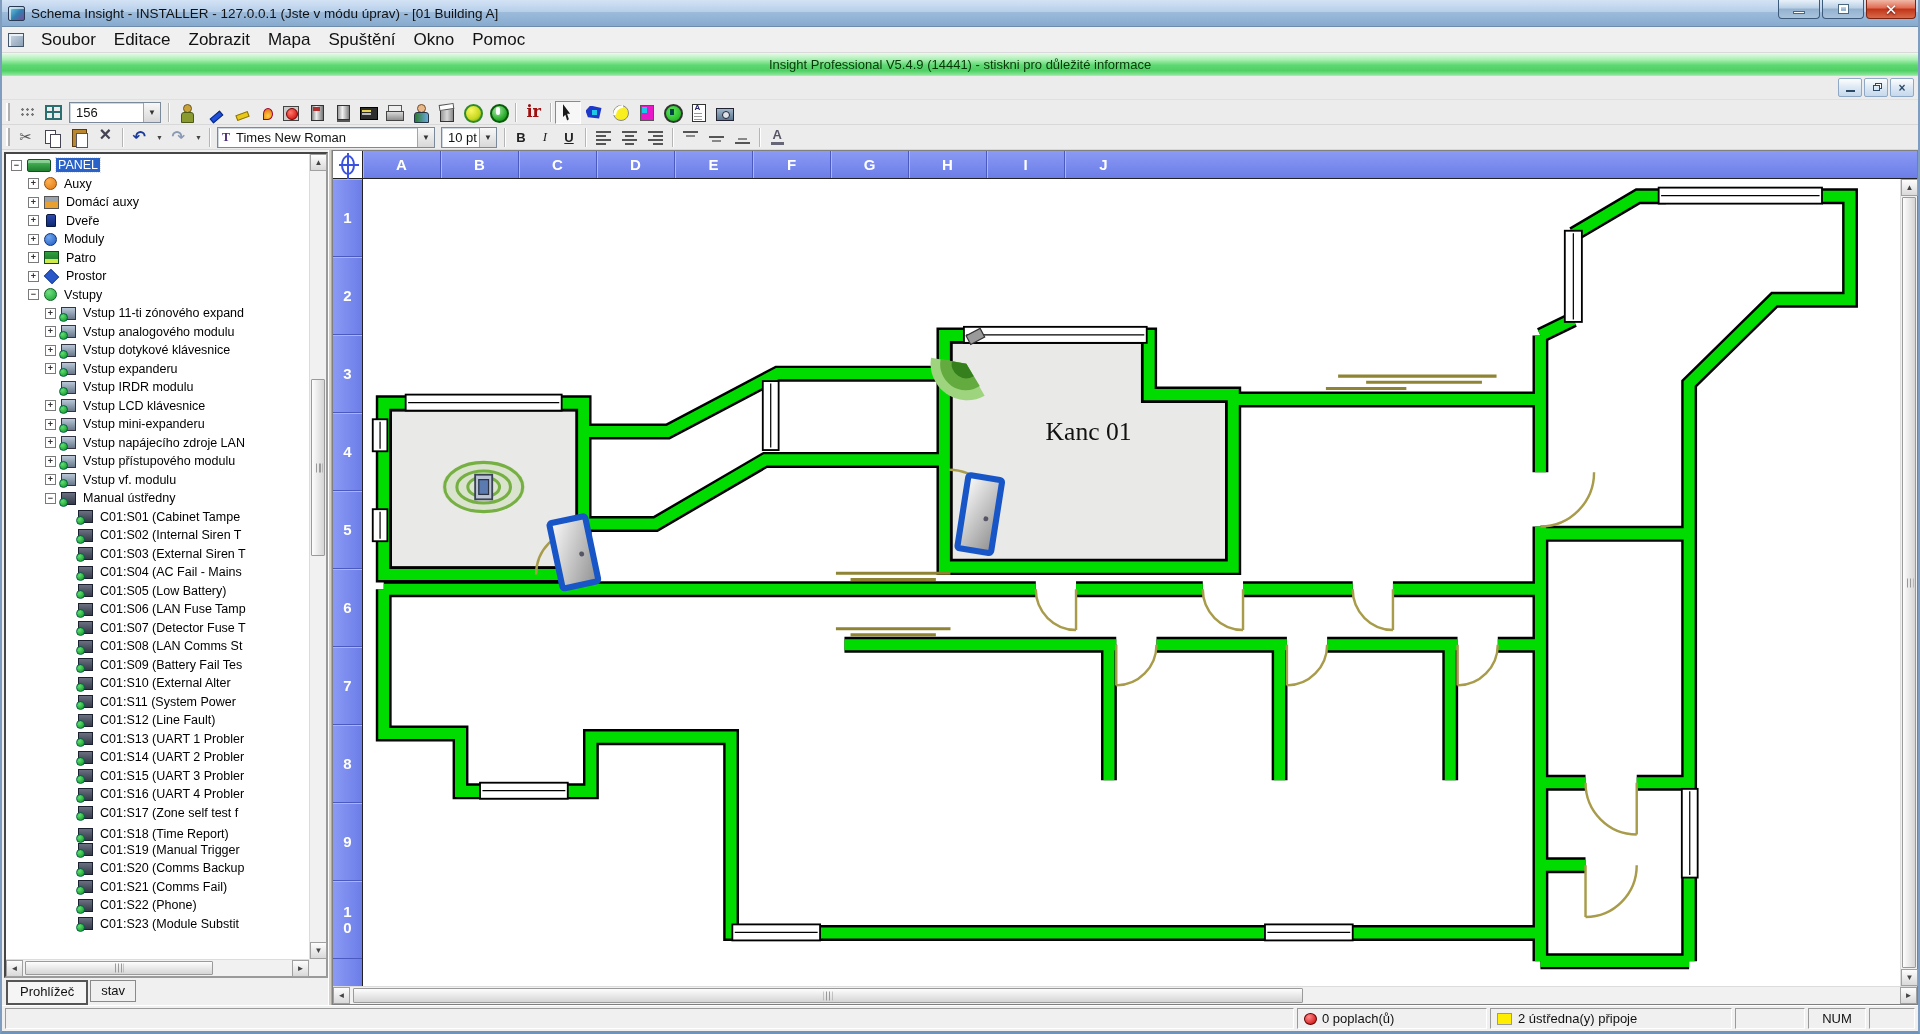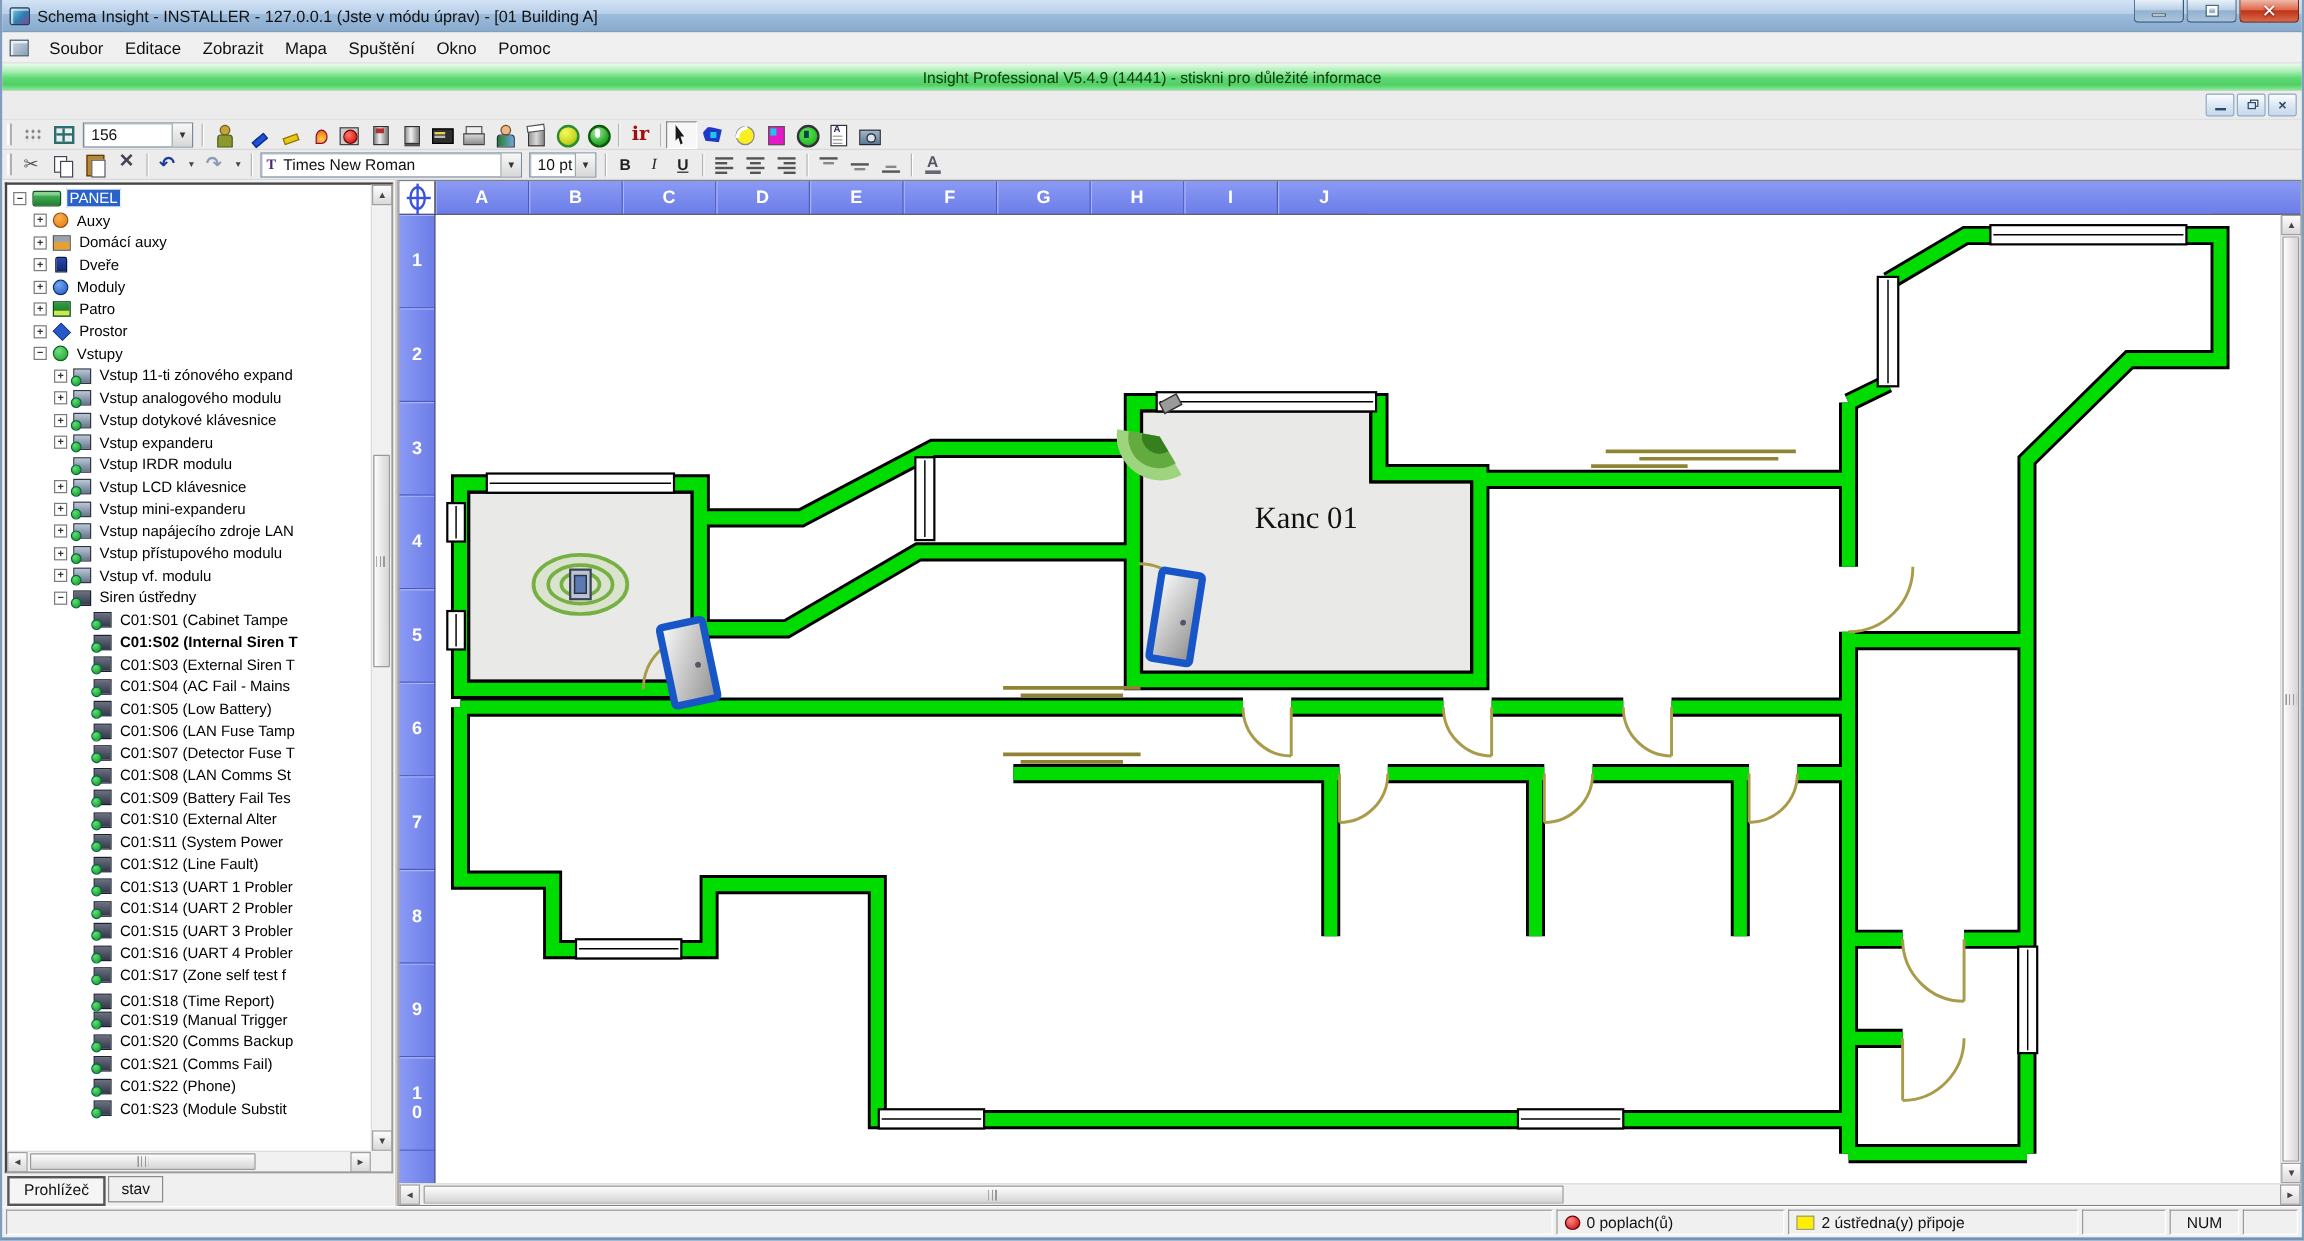--- a/index.html
+++ b/index.html
@@ -11,21 +11,21 @@
   .title-text{flex:none;white-space:nowrap}
   .win-btns{margin-left:auto;display:flex;align-self:flex-start}
   .wbtn{width:42px;height:19px;border:1px solid #3c5a7a;border-top:none;display:flex;align-items:center;justify-content:center;background:linear-gradient(180deg,#e8f1fa,#b9cfe4 45%,#93b1cf 50%,#aac3dc);border-radius:0 0 4px 4px;margin-right:2px;color:#fff;font-weight:bold;font-size:12px;text-shadow:0 1px 1px #345}
   .wbtn .glyph-min{width:12px;height:3px;background:#fff;border:1px solid #49677f;margin-top:6px}
   .wbtn .glyph-rest{width:9px;height:8px;border:2px solid #fff;box-shadow:2px -2px 0 -1px #fff;outline:1px solid #49677f}
   .wbtn.close{width:50px;background:linear-gradient(180deg,#f0b8a8,#e06a50 45%,#c03418 50%,#d86a4a);border-color:#7a2410}
   .wbtn.close .glyph-x{font-size:15px;line-height:13px;font-weight:bold;color:#fff;text-shadow:0 1px 2px #611}
   
   .menubar{height:26px;flex:none;display:flex;align-items:center;background:#f0f0f0;border-bottom:1px solid #d9d9d9;padding-left:4px}
   .menu-icon{width:16px;height:14px;margin:0 8px 0 2px;background:linear-gradient(135deg,#cfd8e2,#8aa0b8);border:1px solid #44566a;box-shadow:inset 2px 2px 0 #e8f0f8}
-  .menu-item{padding:4px 9px;font-size:14px;color:#111;cursor:default}
+  .menu-item{padding:4px 9px;font-size:17px;color:#111;cursor:default}
   
   .banner{height:23px;flex:none;display:flex;align-items:center;justify-content:center;font-size:13px;color:#073807;background:linear-gradient(180deg,#eafbec 0%,#a9efb2 30%,#5fd873 55%,#4fd065 80%,#8ce69a 100%);border-bottom:1px solid #bcd8bf}
   
   .mdi-strip{height:24px;flex:none;display:flex;align-items:center;justify-content:flex-end;background:#ececec;padding-right:4px;border-bottom:1px solid #e0e0e0}
   .mdi-btn{width:24px;height:19px;border:1px solid #8ea8c5;background:linear-gradient(180deg,#fdfefe,#dce8f4 50%,#c6d9ec);display:flex;align-items:center;justify-content:center;margin-left:2px;font-size:11px;color:#2c4a66;border-radius:2px}
   .mdi-btn .glyph-min{width:9px;height:2px;background:#2c4a66;margin-top:7px}
   .mdi-btn .glyph-rest{width:7px;height:6px;border:1px solid #2c4a66;box-shadow:2px -2px 0 -1px #fff,2px -2px 0 0 #2c4a66}
   .mdi-btn .glyph-x{font-weight:bold;font-size:12px}
   
   .toolbar{height:25px;flex:none;display:flex;align-items:center;background:#ececec;border-bottom:1px solid #d8d8d8;padding-left:2px}
@@ -469,28 +469,28 @@
               <span class="tlabel">Vstup přístupového modulu</span>
             </div>
             <div class="trow" style="padding-left: 37px;">
               <span class="exp">+</span>
               <span class="ti ti-zone"></span>
               <span class="tlabel">Vstup vf. modulu</span>
             </div>
             <div class="trow" style="padding-left: 37px;">
               <span class="exp">−</span>
               <span class="ti ti-dark"></span>
-              <span class="tlabel">Siren ústředny</span>
+              <span class="tlabel">Manual ústředny</span>
             </div>
             <div class="trow" style="padding-left: 54px;">
               <span class="exp-sp"></span>
               <span class="ti ti-dark"></span>
               <span class="tlabel">C01:S01 (Cabinet Tampe</span>
             </div>
-            <div class="trow" style="padding-left: 54px; font-weight: bold;">
+            <div class="trow" style="padding-left: 54px;">
               <span class="exp-sp"></span>
               <span class="ti ti-dark"></span>
               <span class="tlabel">C01:S02 (Internal Siren T</span>
             </div>
             <div class="trow" style="padding-left: 54px;">
               <span class="exp-sp"></span>
               <span class="ti ti-dark"></span>
               <span class="tlabel">C01:S03 (External Siren T</span>
             </div>
             <div class="trow" style="padding-left: 54px;">

